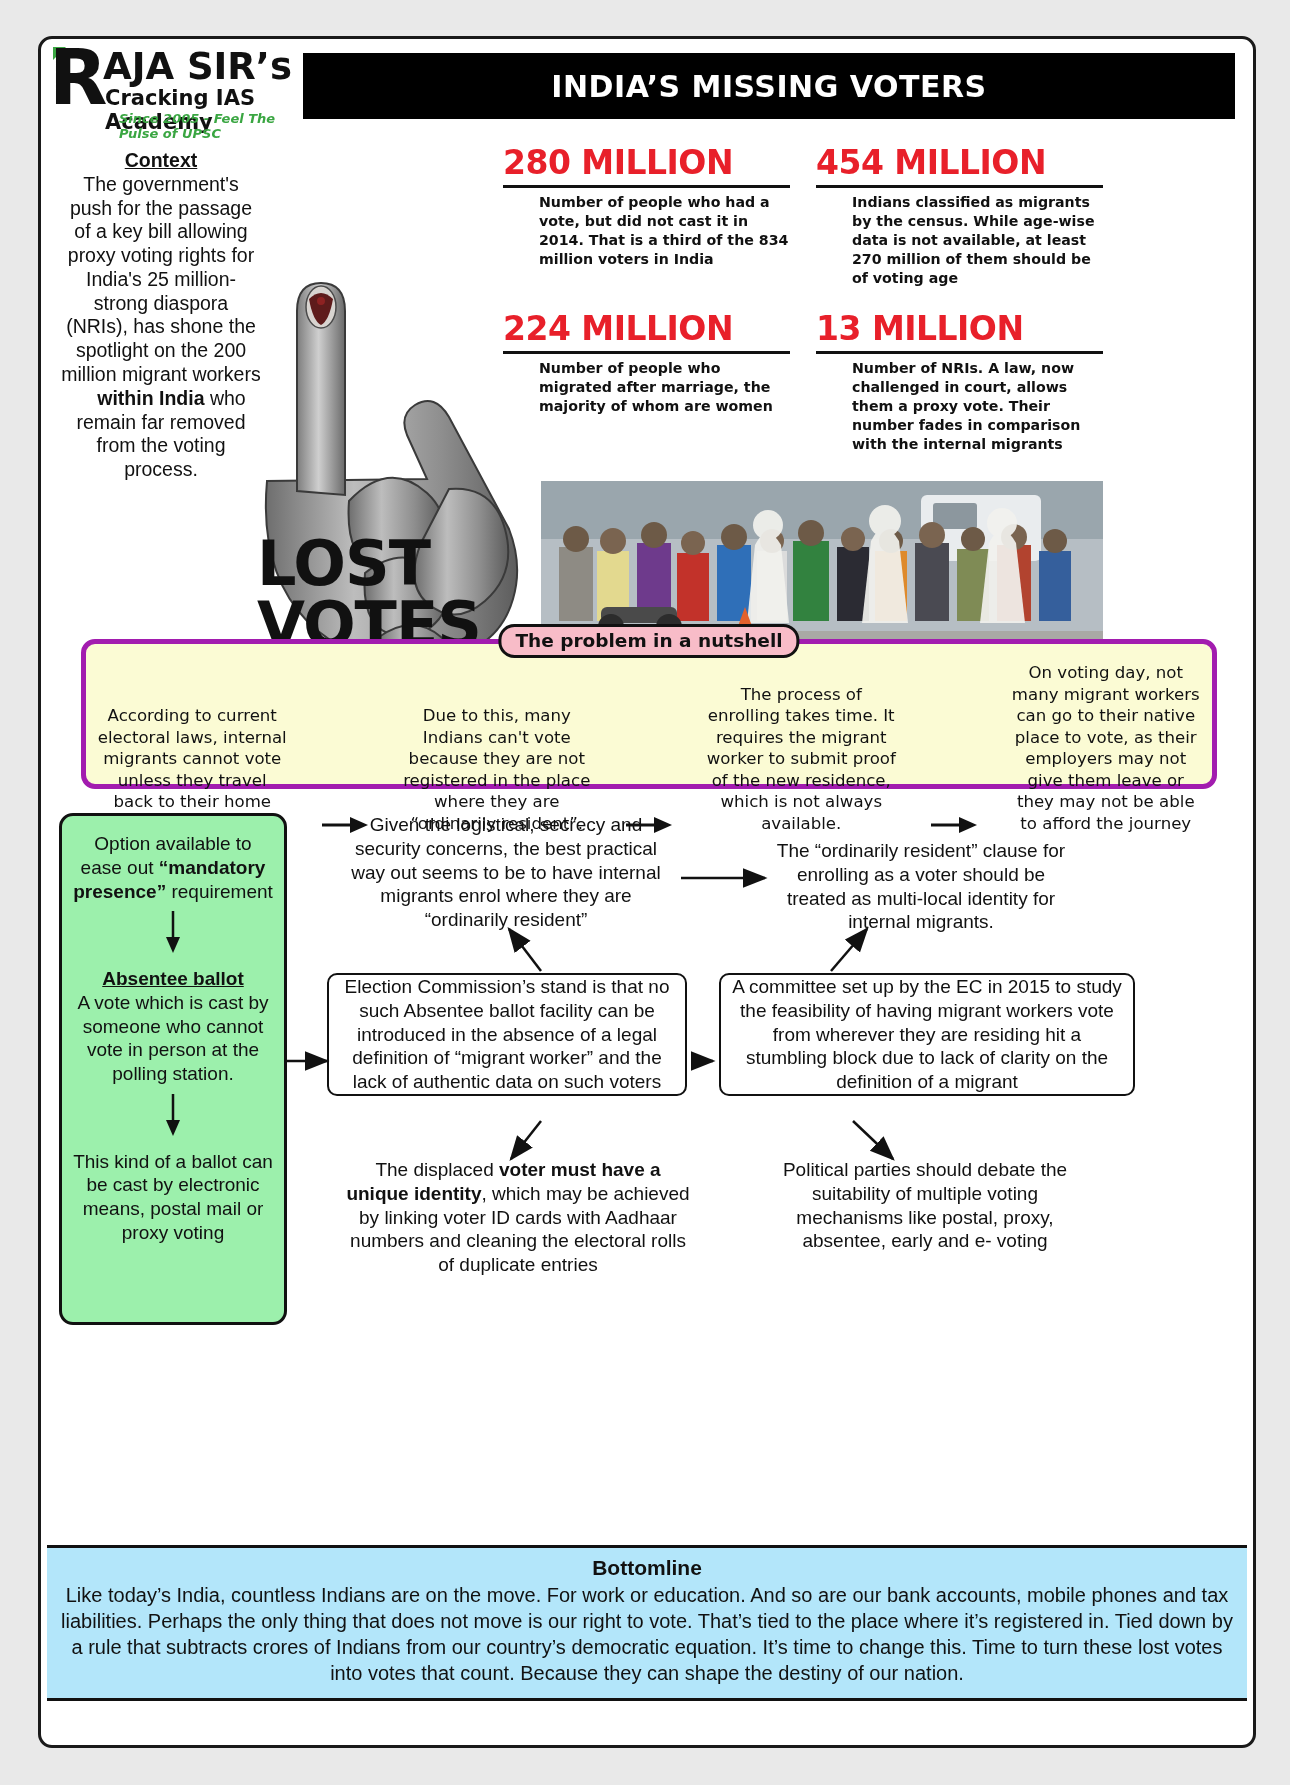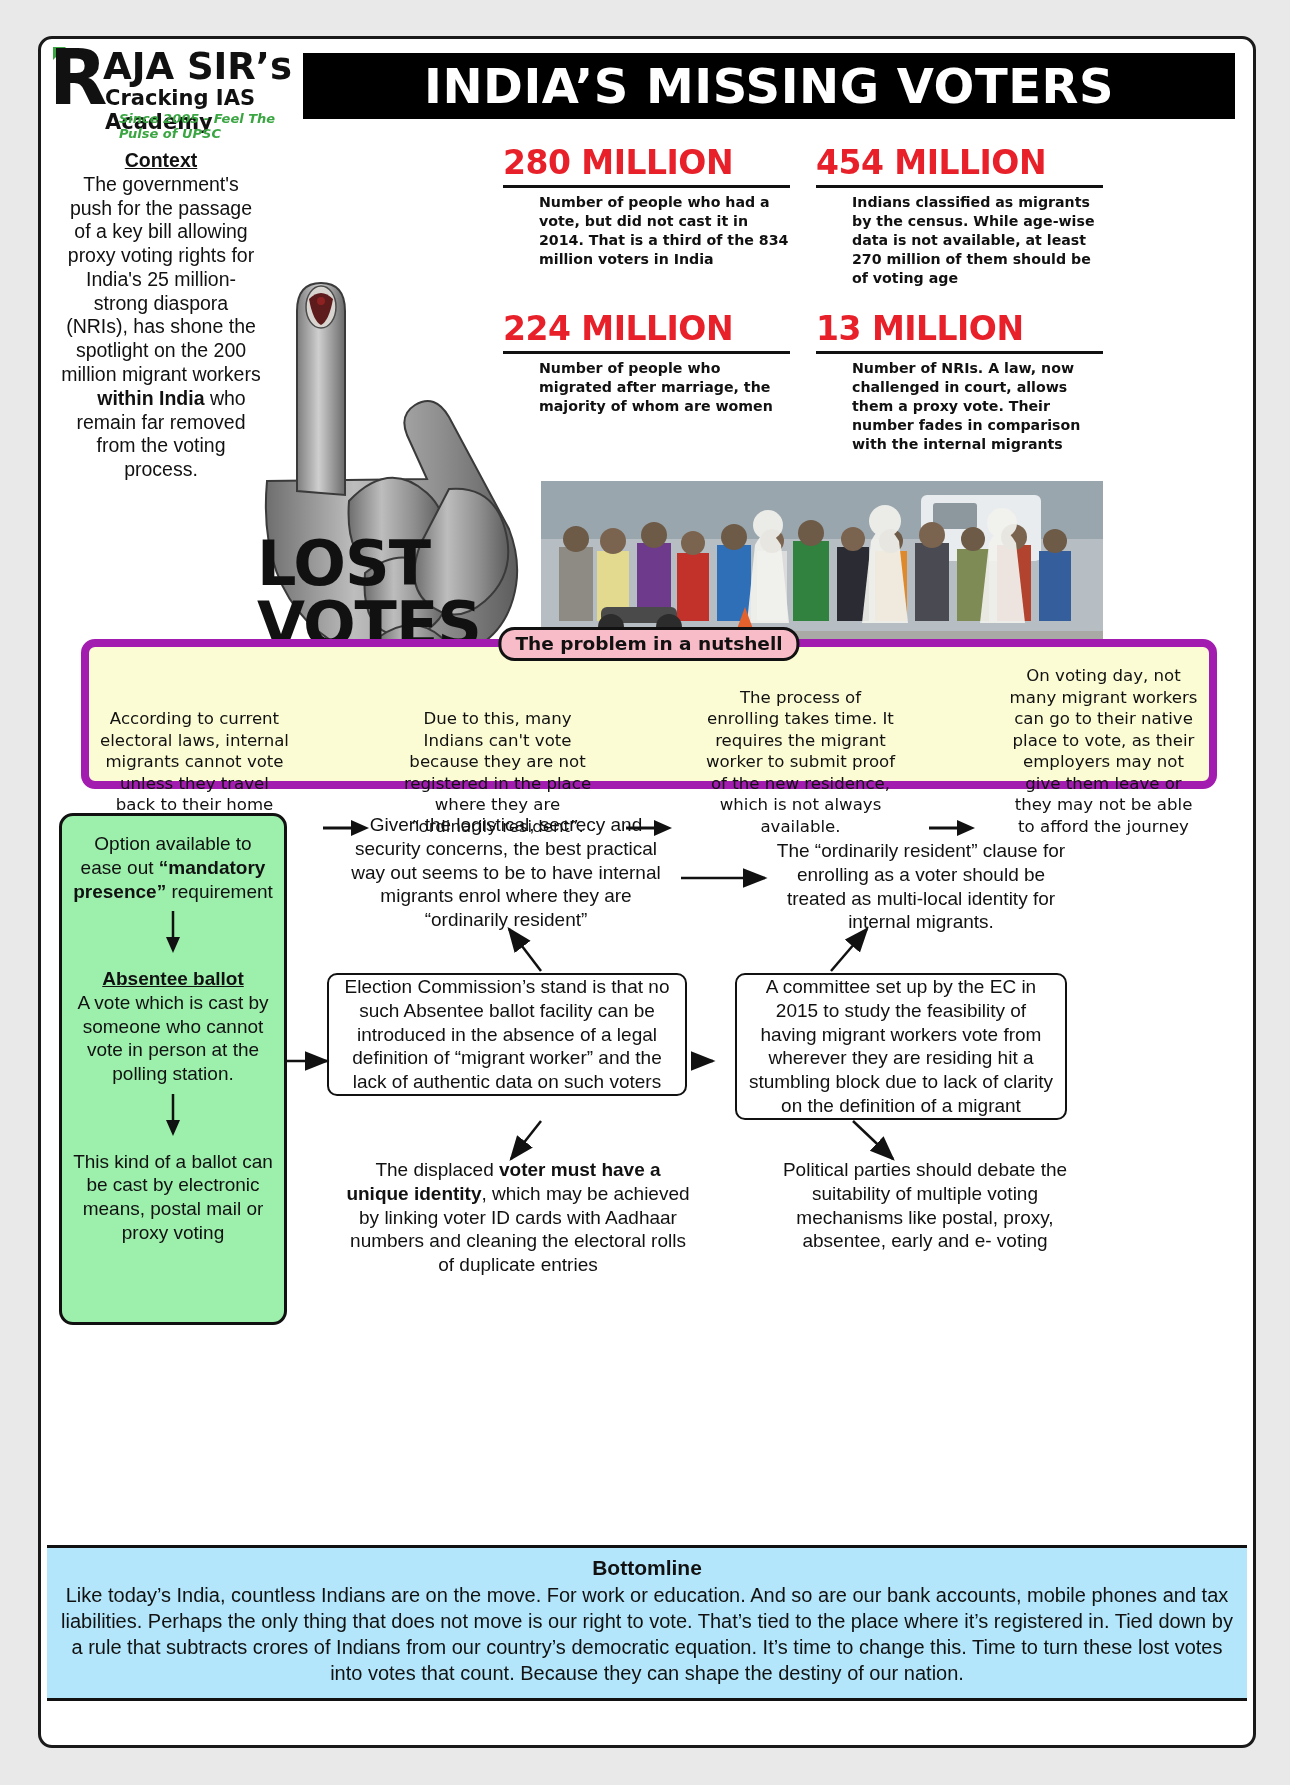--- a/index.html
+++ b/index.html
@@ -80,21 +80,21 @@
     left: 262px; top: 14px;
     right: 18px;
     height: 66px;
     background: #000;
     display: flex;
     align-items: center;
     justify-content: center;
   }
   .title-bar h1 {
     color: #fff;
-    font-size: 48px;
+    font-size: 30px;
     font-weight: 700;
     font-family: "DejaVu Sans", sans-serif;
     letter-spacing: 0.5px;
     white-space: nowrap;
   }
 
   
   .top-area { position: relative; height: 510px; }
 
   .context {
@@ -168,21 +168,21 @@
     background: linear-gradient(#b9c4cc, #98a2aa);
   }
 
   
   .nutshell {
     position: absolute;
     left: 40px; top: 600px;
     width: 1136px;
     height: 150px;
     background: #fbfbd4;
-    border: 8px solid #a21caf;
+    border: 5px solid #a21caf;
     border-radius: 14px;
   }
   .nutshell-badge {
     position: absolute;
     left: 50%; top: -20px;
     transform: translateX(-50%);
     background: #f8bcc8;
     border: 3px solid #111;
     border-radius: 16px;
     padding: 3px 14px 4px 14px;
@@ -246,21 +246,21 @@
   .fbox.bordered {
     border: 2px solid #111;
     border-radius: 10px;
     padding: 0 10px;
   }
   .fbox b { font-weight: 700; }
 
   .f-top-left  { left: 300px; top: 10px;  width: 330px; }
   .f-top-right { left: 730px; top: 24px;  width: 300px; margin-top: 12px; }
   .f-mid-left  { left: 286px; top: 170px; width: 360px; }
-  .f-mid-right { left: 678px; top: 170px; width: 332px; margin-left: 16px; }
+  .f-mid-right { left: 678px; top: 170px; width: 416px; }
   .f-bot-left  { left: 302px; top: 355px; width: 350px; }
   .f-bot-right { left: 740px; top: 355px; width: 288px; }
 
   svg.conn { position: absolute; left: 0; top: 0; width: 100%; height: 100%; pointer-events: none; }
 
   
   .bottomline {
     position: absolute;
     left: 6px; bottom: 44px;
     width: 1200px;

